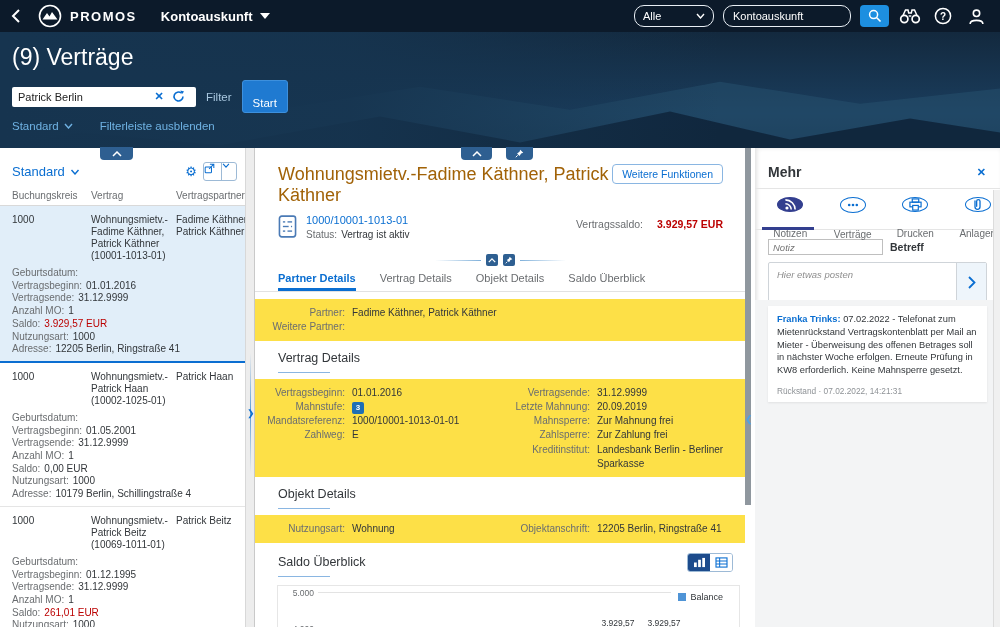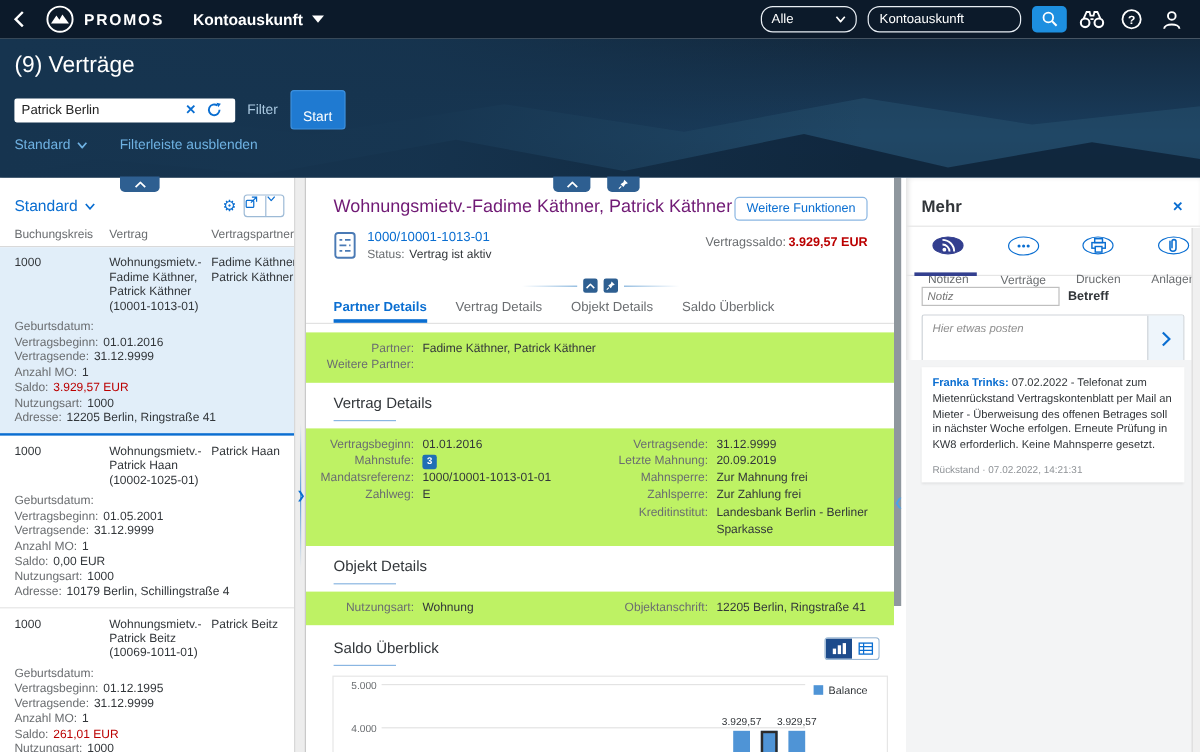--- a/index.html
+++ b/index.html
@@ -19,21 +19,21 @@
   .tb-search { width:29px; height:22px; background:#1d8fe0; border-radius:4px; display:flex; align-items:center; justify-content:center; cursor:pointer; }
   .tb-ico { display:flex; align-items:center; justify-content:center; width:24px; height:24px; cursor:pointer; }
 
   
   .hero { position:absolute; top:32px; left:0; right:0; height:116px; background:linear-gradient(180deg,#13293e 0%, #1a3d5d 70%, #16344f 100%); overflow:hidden; z-index:20; }
   .mtn { position:absolute; left:0; right:0; bottom:0; }
   .mtn1 { height:85px; background:#27506e; clip-path:polygon(0 60%,12% 38%,26% 58%,42% 28%,57% 55%,72% 22%,86% 48%,100% 30%,100% 100%,0 100%); opacity:.55; }
   .mtn2 { height:70px; background:#0e2237; clip-path:polygon(0 100%,8% 78%,22% 96%,38% 55%,52% 92%,67% 48%,79% 88%,91% 58%,100% 78%,100% 100%); opacity:.85; }
   .hero-fade { position:absolute; inset:0; background:linear-gradient(90deg,#16344f 0%, rgba(22,52,79,.9) 35%, rgba(22,52,79,0) 72%); }
   .hero-inner { position:relative; padding:12px 12px 0 12px; z-index:2; }
-  .hero-title { color:#fff; font-size:19px; font-weight:400; margin-bottom:9px; }
+  .hero-title { color:#fff; font-size:23px; font-weight:400; margin-bottom:9px; }
   .hero-row { display:flex; align-items:center; gap:10px; margin-bottom:7px; }
   .qsearch { position:relative; width:184px; height:20px; background:#fff; border-radius:2px; display:flex; align-items:center; }
   .qsearch input { border:0; outline:0; width:138px; font-size:11px; padding:0 6px; color:#222; background:transparent; font-family:"Liberation Sans",sans-serif; }
   .qs-x { color:#0a6ed1; font-size:11px; font-weight:bold; width:18px; text-align:center; cursor:pointer; }
   .qs-refresh { width:20px; display:flex; justify-content:center; cursor:pointer; }
   .hero-filter { color:#a9c8e0; font-size:11.5px; }
   .btn-start { background:#1f7ad1; color:#fff; border:1px solid #3d90dd; font-size:11.5px; padding:16px 10px 3px; border-radius:3px; cursor:pointer; font-family:"Liberation Sans",sans-serif; }
   .hero-links { display:flex; gap:27px; margin-bottom:6px; }
   .hero-link { color:#6fb2e3; font-size:11.5px; cursor:pointer; display:flex; align-items:center; gap:5px; }
   .hero-fields { display:flex;margin-top:42px; }
@@ -76,40 +76,40 @@
   .lsplit { width:10px; background:#ededed; border-left:1px solid #d8d8d8; border-right:1px solid #c9c9c9; position:relative; cursor:col-resize; }
   .lsplit::before { content:''; position:absolute; left:4px; top:205px; width:1px; height:120px; background:linear-gradient(180deg,transparent,#5b9bd5,transparent); }
   .lsplit .sp-arrow { position:absolute; top:260px; left:1px; color:#0a6ed1; font-size:9px; }
   .rsplit { width:10px; background:#fff; position:relative; cursor:col-resize; }
   .rsplit::before { content:''; position:absolute; left:0; top:0; width:6px; height:357px; background:#8f979e; }
   .rsplit .sp-arrow { position:absolute; top:266px; left:0px; color:#4aa3e8; font-size:9px; z-index:2; }
 
   
   .cpanel { width:490px; background:#fff; overflow:hidden; position:relative; }
   .cp-titlerow { display:flex; align-items:flex-start; padding:16px 22px 0 23px; }
-  .cp-title { font-size:15px; color:#701a75; }
+  .cp-title { font-size:18px; color:#a16207; }
   .btn-more { margin-left:auto; color:#0a6ed1; border:1px solid #8ab6e2; background:#fff; border-radius:4px; font-size:10.5px; padding:3px 9px; cursor:pointer; white-space:nowrap; font-family:"Liberation Sans",sans-serif; }
   .cp-objrow { display:flex; padding:8px 22px 0 23px; height:48px; }
   .doc-ico { margin-top:1px; }
   .cp-objmeta { margin-left:9px; }
   .cp-link { color:#0a6ed1; font-size:11px; cursor:pointer; }
   .cp-status { font-size:10px; margin-top:3px; }
   .cp-status .flab { color:#6a6d70; margin-right:4px; }
   .cp-status .fval { color:#32363a; }
   .cp-saldo { margin-left:auto; font-size:10.5px; margin-top:4px; }
-  .cp-saldo .flab { color:#6a6d70; margin-right:2px; }
+  .cp-saldo .flab { color:#6a6d70; margin-right:14px; }
   .cp-saldo .fval { color:#bb0000; font-weight:bold; }
   .minibar { display:flex; align-items:center; justify-content:center; gap:5px; height:12px; }
   .minibar::before, .minibar::after { content:''; height:1px; width:46px; background:linear-gradient(90deg,transparent,#7fb0da); }
   .minibar::after { background:linear-gradient(90deg,#7fb0da,transparent); }
   .minibtn { width:12px; height:12px; background:#2e5f91; border-radius:2px; display:flex; align-items:center; justify-content:center; cursor:pointer; }
   .ctabs { display:flex; gap:24px; padding:0 23px; border-bottom:1px solid #e2e2e2; height:26px; align-items:flex-end; }
   .ctab { font-size:11px; color:#6a6d70; padding-bottom:7px; cursor:pointer; }
   .ctab.active { color:#0a6ed1; border-bottom:3px solid #0a6ed1; padding-bottom:4px; font-weight:bold; }
-  .cblock { background:#bef264; padding:7px 0 6px; }
+  .cblock { background:#fde047; padding:7px 0 6px; }
   .sect-title { font-size:12.5px; color:#32363a; padding:10px 23px 0; }
   .sect-underline { height:1px; width:52px; background:#8ab6e2; margin:7px 0 0 23px; }
   .twocol { display:flex; }
   .twocol .col { width:50%; }
   .frow { display:flex; font-size:10px; line-height:14.3px; }
   .frow .flab { width:90px; text-align:right; color:#6a6d70; flex:none; }
   .frow .fval { margin-left:7px; color:#32363a; }
   .badge { display:inline-block; min-width:12px; height:12px; background:#1f6fb5; color:#fff; font-size:8px; line-height:12px; text-align:center; border-radius:2px; font-weight:bold; }
   .saldo-row { display:flex; align-items:center; padding:10px 12px 0 23px; }
   .chart-toggles { margin-left:auto; display:flex; border:1px solid #9dbad6; border-radius:3px; overflow:hidden; }

